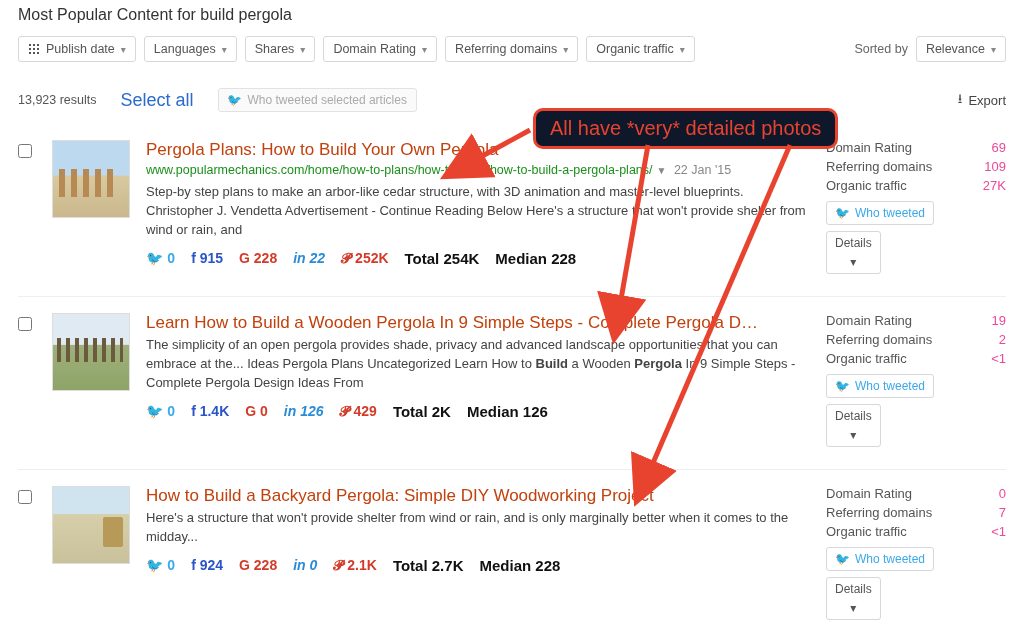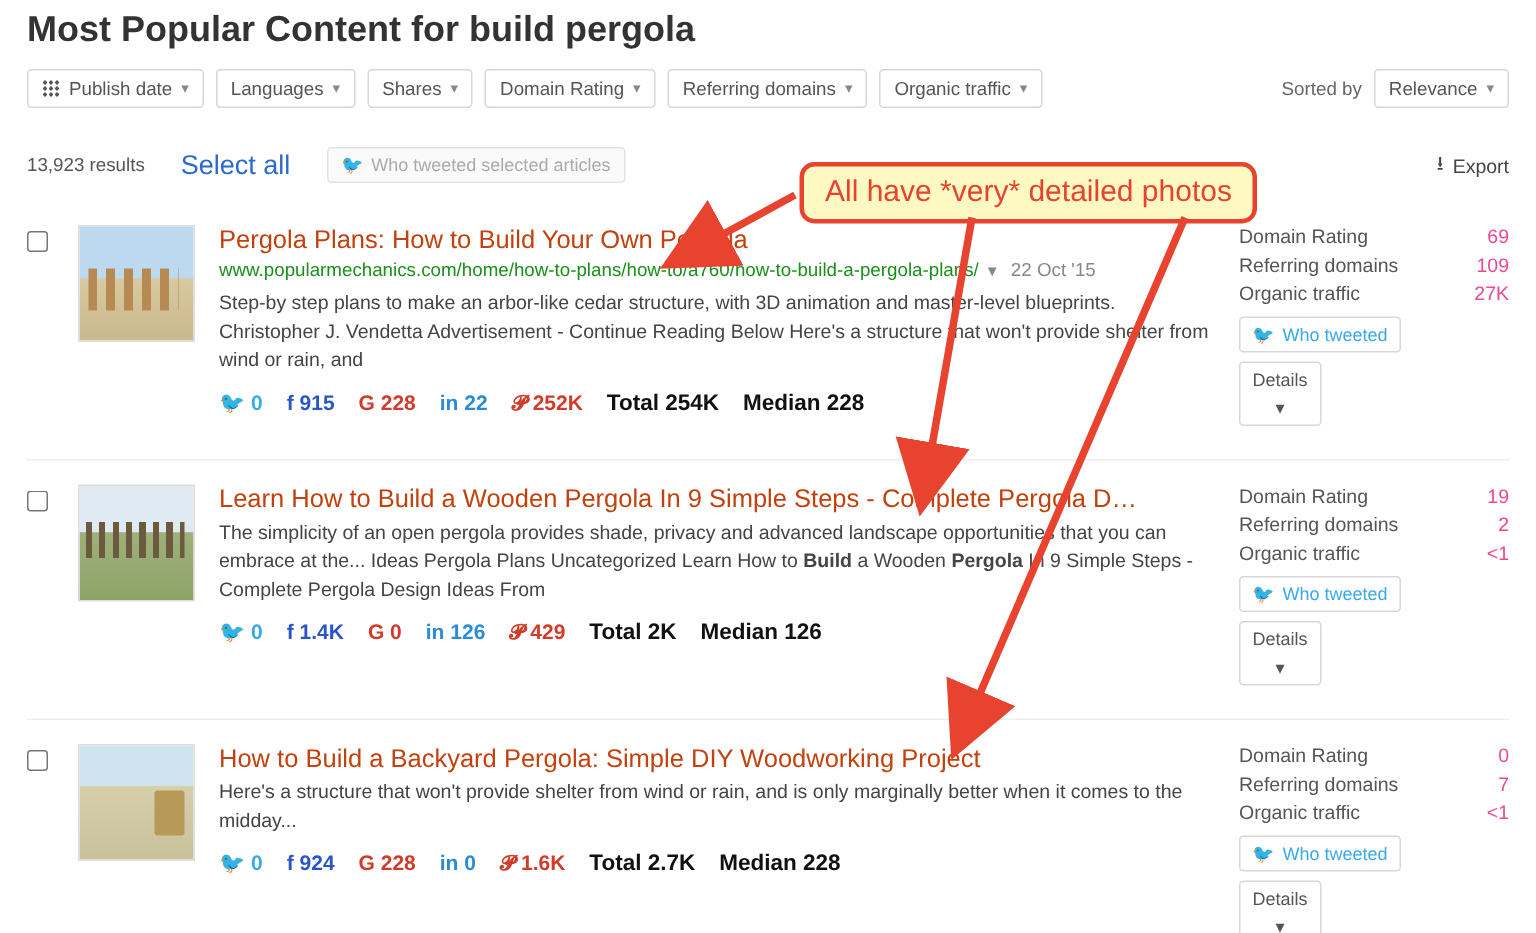--- a/index.html
+++ b/index.html
@@ -1,18 +1,18 @@
 <!DOCTYPE html>
 <html><head>
 <meta charset="utf-8">
 <style>
   * { box-sizing: border-box; margin: 0; padding: 0; }
   body { font-family: -apple-system, BlinkMacSystemFont, "Segoe UI", Helvetica, Arial, sans-serif; font-size: 13px; color: #333; background: #fff; width: 1024px; }
   .page { padding: 0 18px 30px 18px; }
-  h2.title { font-size: 24px; font-weight: 700; color: #333; margin: 6px 0 12px 0; }
+  h2.title { font-size: 16px; font-weight: 400; color: #333; margin: 6px 0 12px 0; }
 
   .filters-row { display: flex; align-items: center; gap: 8px; margin-bottom: 26px; }
   .filter-btn { display: inline-flex; align-items: center; gap: 6px; border: 1px solid #d5d7da; background: #fff; color: #555; padding: 5px 9px; border-radius: 3px; font-size: 12.5px; cursor: pointer; }
   .filter-btn .chev { font-size: 10px; color: #888; }
   .grid-icon { display: inline-block; width: 12px; height: 12px; position: relative; }
   .grid-icon::before { content:""; position:absolute; inset:0; background:
      radial-gradient(circle, #555 1.2px, transparent 1.3px) 0 0/4px 4px; }
   .sorted { margin-left: auto; display: flex; align-items: center; gap: 8px; color: #666; font-size: 12.5px; }
 
   .meta-row { display: flex; align-items: center; gap: 24px; margin-bottom: 12px; }
@@ -37,35 +37,35 @@
   .res-url { color: #1a8f1a; }
   .res-url-line .chev { color:#888; font-size:10px; margin: 0 4px;}
   .res-date { color: #888; }
   .res-snip { color: #444; font-size: 13px; line-height: 1.45; margin-bottom: 10px; }
   .res-snip b { font-weight: 700; }
 
   .shares { display: flex; align-items: center; gap: 16px; font-size: 14px; font-weight: 700; }
   .s-tw { color: #3aa9e8; }
   .s-fb { color: #2a55c9; }
   .s-g  { color: #d23b2a; }
-  .s-in { color: #2a8bd6; }
+  .s-in { color: #2a8bd6; font-style: italic; }
   .s-p  { color: #d23b2a; }
   .s-total, .s-median { color: #111; font-size: 15px; }
 
   .side { width: 180px; flex-shrink: 0; font-size: 13px; color: #555; }
   .side-row { display: flex; justify-content: space-between; margin-bottom: 4px; }
   .side-row .v { color: #ec4899; }
   .side-btns { margin-top: 8px; display: flex; flex-direction: column; gap: 6px; align-items: flex-start; }
   .mini-btn { border: 1px solid #d5d7da; background: #fff; color: #4a6; padding: 4px 8px; border-radius: 3px; font-size: 12px; display: inline-flex; align-items: center; gap: 5px; cursor:pointer; }
   .mini-btn.who { color: #3aa9e8; }
   .mini-btn.details { color: #555; flex-direction: column; }
   .tw-ico { color:#3aa9e8; }
 
   
-  .anno-box { position: absolute; border: 3px solid #e8432f; border-radius: 10px; color: #e8432f; font-size: 20px; padding: 6px 14px; background: #fef9c3; font-weight: 400; }
+  .anno-box { position: absolute; border: 3px solid #e8432f; border-radius: 10px; color: #e8432f; font-size: 20px; padding: 6px 14px; background: #0f172a; font-weight: 400; }
   .arrow { position: absolute; pointer-events: none; }
 </style>
 </head>
 <body>
 
 <div class="page">
   <h2 class="title">Most Popular Content for build pergola</h2>
 
   <div class="filters-row">
     <button class="filter-btn">
@@ -113,21 +113,21 @@
         <span>⭳</span>
         <span>Export</span>
       </a>
   </div>
 
   <div class="result">
     <div class="check"><input type="checkbox" style=""></div>
     <div class="thumb pergola1"></div>
     <div class="body">
       <a class="res-title">Pergola Plans: How to Build Your Own Pergola</a>
-      <div class="res-url-line"><span class="res-url">www.popularmechanics.com/home/how-to-plans/how-to/a760/how-to-build-a-pergola-plans/</span><span class="chev">▼</span> <span class="res-date">22 Oct '15</span></div>
+      <div class="res-url-line"><span class="res-url">www.popularmechanics.com/home/how-to-plans/how-to/a760/how-to-build-a-pergola-plans/</span><span class="chev">▼</span> <span class="res-date">22 Jan '15</span></div>
       <div class="res-snip">Step-by step plans to make an arbor-like cedar structure, with 3D animation and master-level blueprints. Christopher J. Vendetta Advertisement - Continue Reading Below Here's a structure that won't provide shelter from wind or rain, and</div>
       <div class="shares">
         <span class="s-tw">🐦 <span>0</span></span>
         <span class="s-fb">f <span>915</span></span>
         <span class="s-g">G <span>228</span></span>
         <span class="s-in">in <span>22</span></span>
         <span class="s-p">𝓟 <span>252K</span></span>
         <span class="s-total"><span>Total</span> <span>254K</span></span>
         <span class="s-median"><span>Median</span> <span>228</span></span>
       </div>
@@ -204,21 +204,21 @@
     <div class="check"><input type="checkbox" style=""></div>
     <div class="thumb pergola3"></div>
     <div class="body">
       <a class="res-title">How to Build a Backyard Pergola: Simple DIY Woodworking Project</a>
       <div class="res-snip">Here's a structure that won't provide shelter from wind or rain, and is only marginally better when it comes to the midday...</div>
       <div class="shares">
         <span class="s-tw">🐦 <span>0</span></span>
         <span class="s-fb">f <span>924</span></span>
         <span class="s-g">G <span>228</span></span>
         <span class="s-in">in <span>0</span></span>
-        <span class="s-p">𝓟 <span>1.6K</span></span>
+        <span class="s-p">𝓟 <span>2.1K</span></span>
         <span class="s-total"><span>Total</span> <span>2.7K</span></span>
         <span class="s-median"><span>Median</span> <span>228</span></span>
       </div>
     </div>
     <div class="side">
       <div class="side-row">
           <span>Domain Rating</span>
           <span class="v">0</span>
         </div>
       <div class="side-row">

